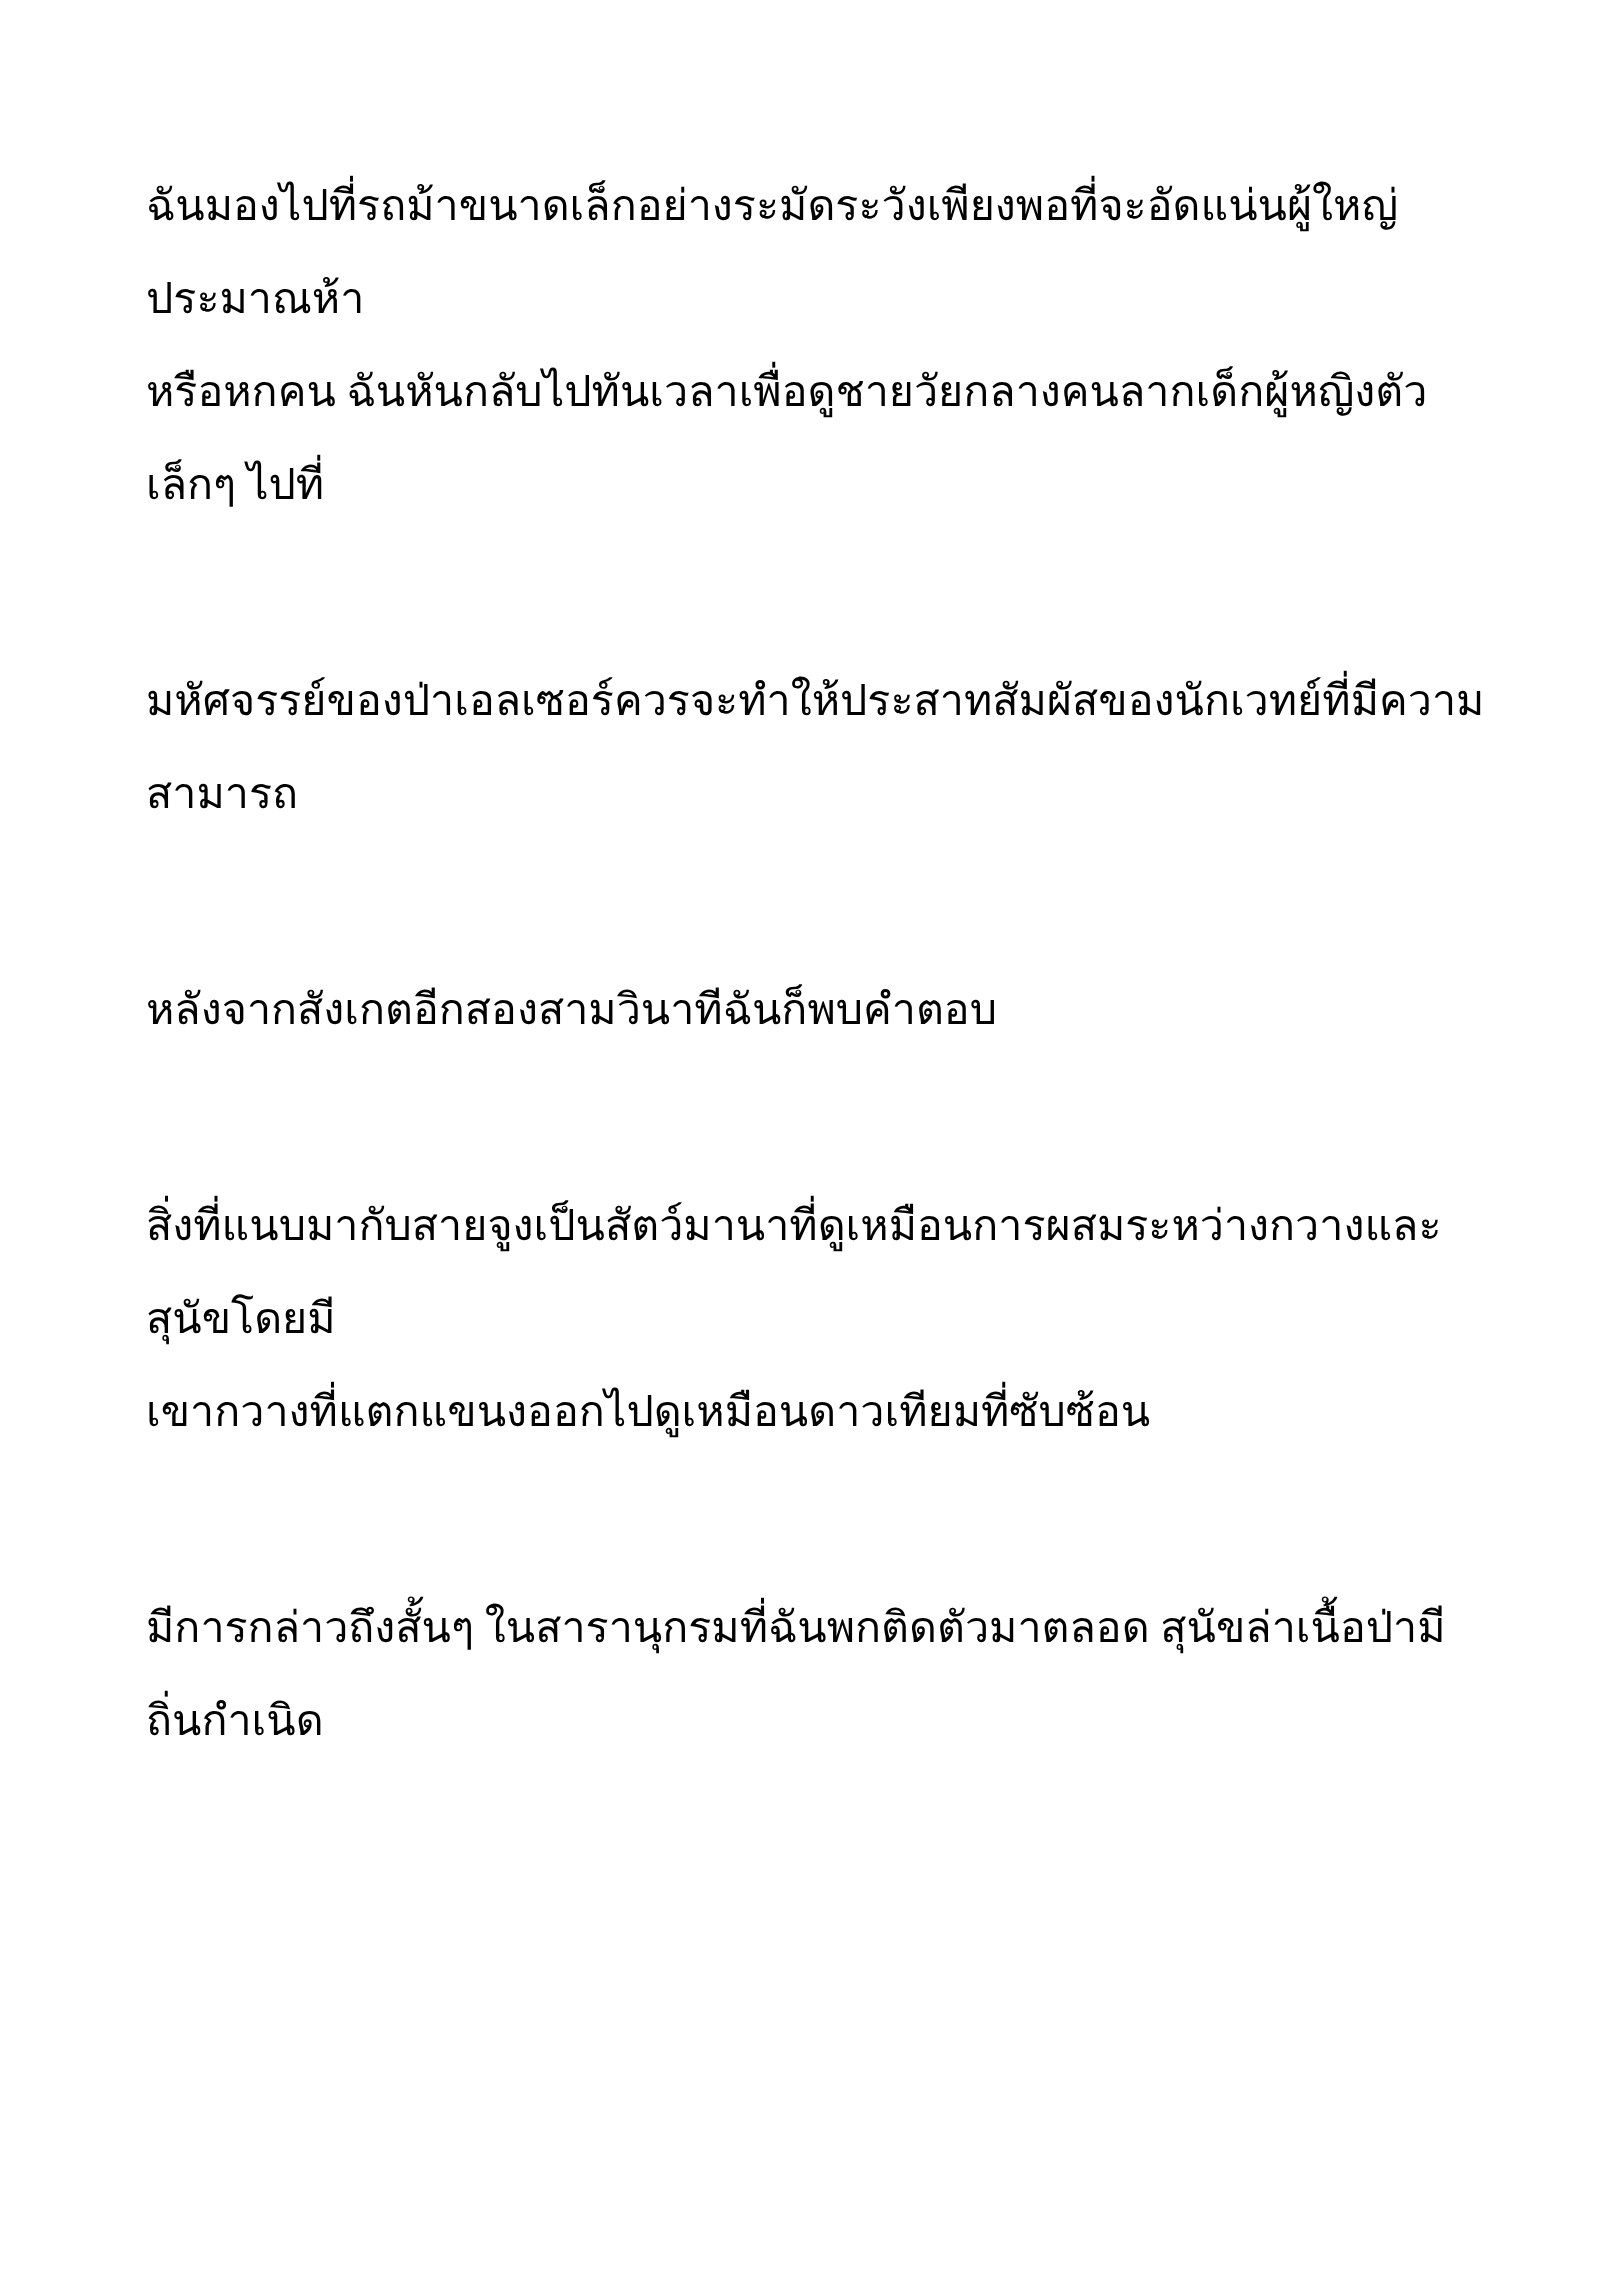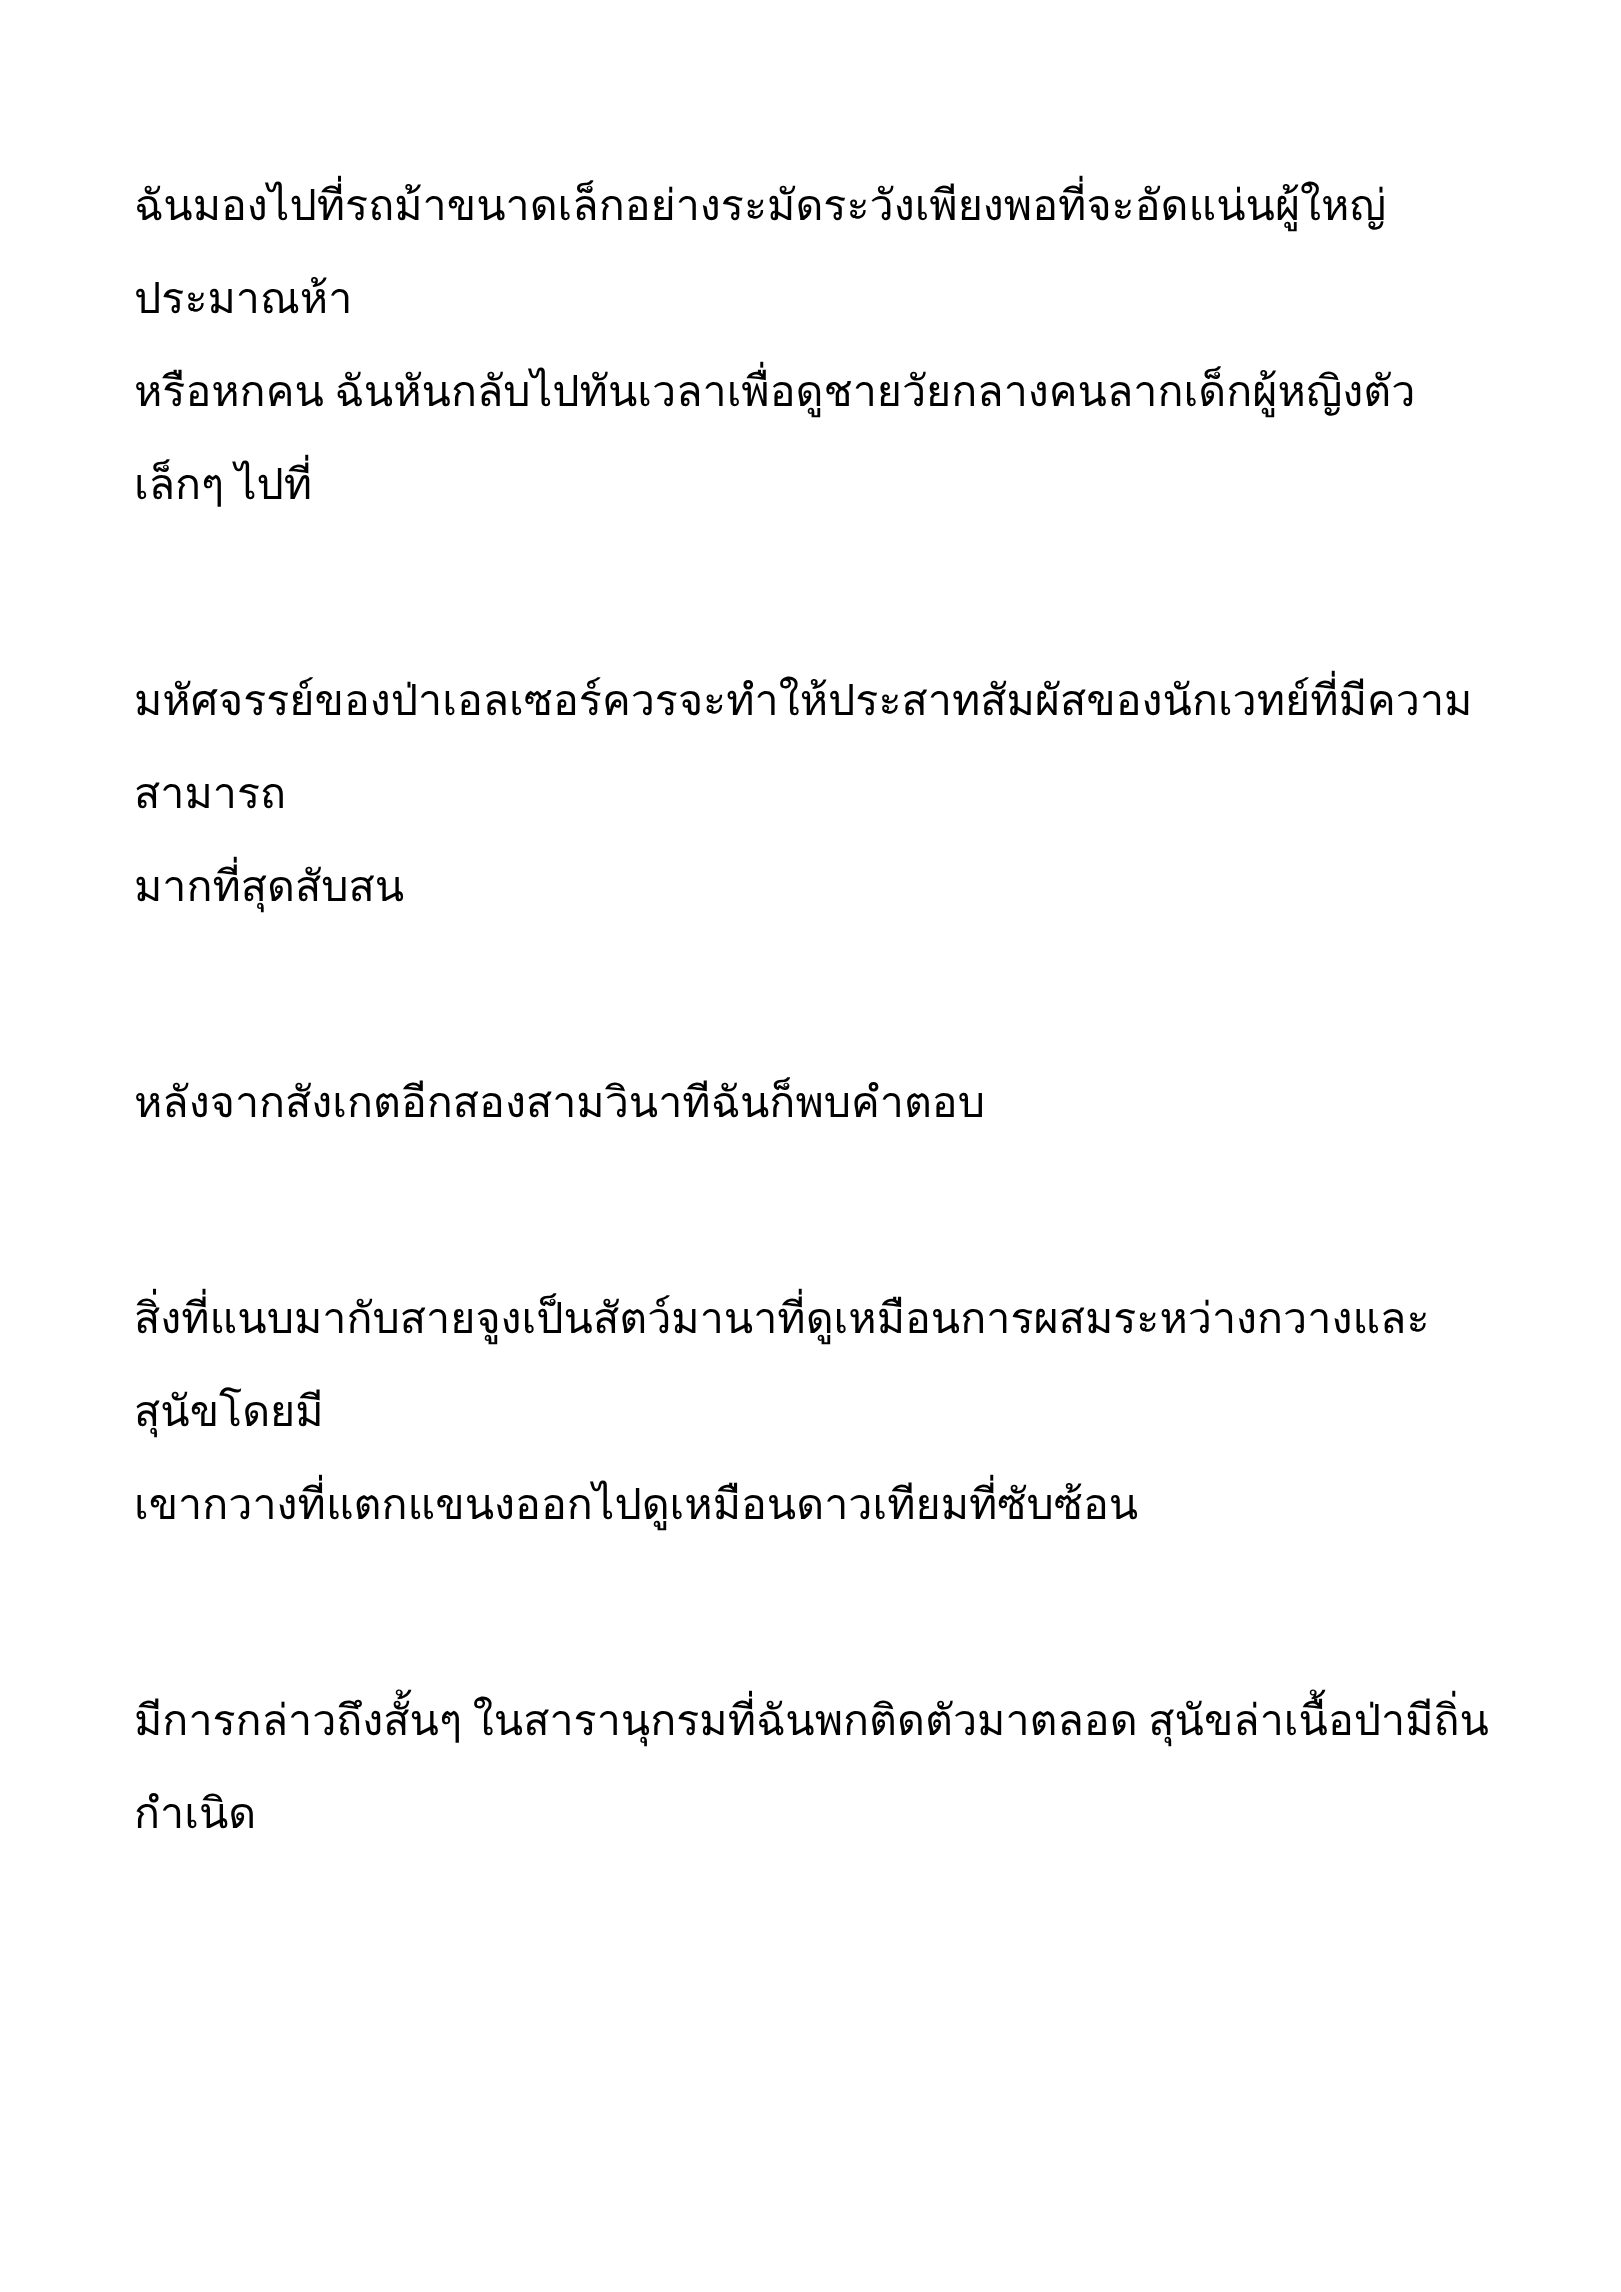--- a/index.html
+++ b/index.html
@@ -12,21 +12,21 @@
     width: 1621px;
     height: 2293px;
     margin: 0 auto;
     background: #ffffff;
     box-sizing: border-box;
     padding: 159px 127px 0 134px;
     font-family: "Liberation Serif", serif;
     color: #000000;
   }
   .para {
-    margin: 0 0 123px 0;
+    margin: 0 0 123px 12px;
     padding: 0;
   }
   .text-line {
     font-size: 43px;
     line-height: 93px;
     letter-spacing: 0px;
     white-space: normal;
   }
 </style>
 </head>
@@ -35,21 +35,20 @@
 <div class="page">
 
   <div class="para">
     <div class="text-line">ฉันมองไปที่รถม้าขนาดเล็กอย่างระมัดระวังเพียงพอที่จะอัดแน่นผู้ใหญ่ประมาณห้า</div>
     <div class="text-line">หรือหกคน ฉันหันกลับไปทันเวลาเพื่อดูชายวัยกลางคนลากเด็กผู้หญิงตัวเล็กๆ ไปที่</div>
   </div>
 
 
   <div class="para">
     <div class="text-line">มหัศจรรย์ของป่าเอลเซอร์ควรจะทำให้ประสาทสัมผัสของนักเวทย์ที่มีความสามารถ</div>
-    <div class="text-line">มากที่สุดสับสน</div>
   </div>
 
   <div class="para">
     <div class="text-line">หลังจากสังเกตอีกสองสามวินาทีฉันก็พบคำตอบ</div>
   </div>
 
   <div class="para">
     <div class="text-line">สิ่งที่แนบมากับสายจูงเป็นสัตว์มานาที่ดูเหมือนการผสมระหว่างกวางและสุนัขโดยมี</div>
     <div class="text-line">เขากวางที่แตกแขนงออกไปดูเหมือนดาวเทียมที่ซับซ้อน</div>
   </div>

